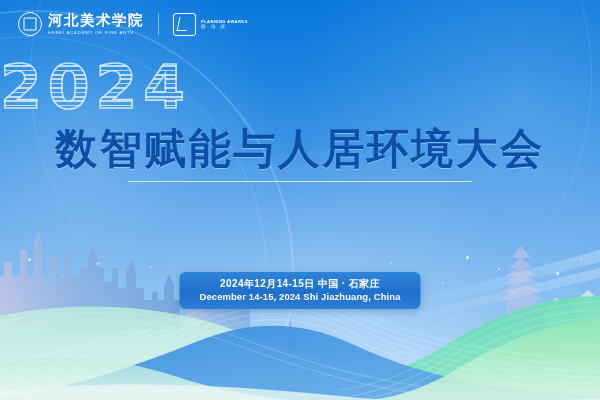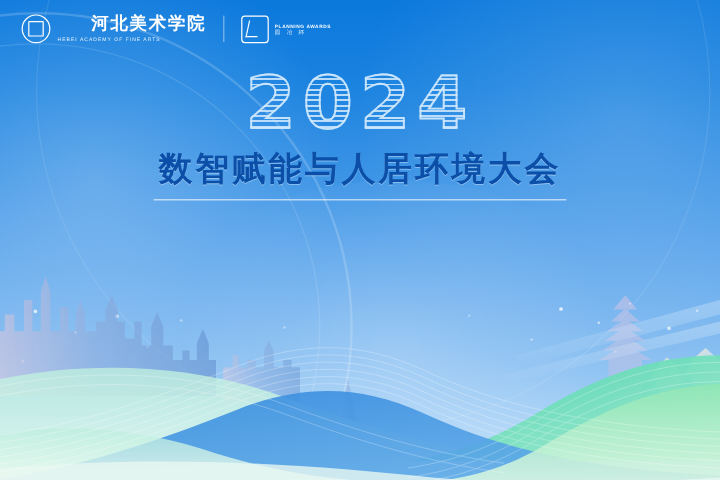--- a/index.html
+++ b/index.html
@@ -30,41 +30,41 @@
   .dots{position:absolute;inset:0;}
   .dot{position:absolute;border-radius:50%;background:#ffffff;}
   
   .logos{position:absolute;left:18px;top:12px;display:flex;align-items:center;gap:14px;z-index:40;}
   .logo-hafa{display:flex;align-items:center;gap:6px;}
   .seal{width:22px;height:22px;border-radius:50%;border:1.6px solid #ffffff;position:relative;flex:0 0 auto;}
   .seal:after{content:"";position:absolute;left:50%;top:50%;transform:translate(-50%,-50%);
     width:11px;height:11px;border:1.4px solid #ffffff;border-radius:1px;}
   .hafa-txt{display:flex;flex-direction:column;line-height:1;}
   .hafa-cn{font-size:14.5px;font-weight:700;color:#fff;letter-spacing:1.5px;
-    font-family:"DejaVu Serif","Liberation Serif",serif;white-space:nowrap;margin-left:28px;}
+    font-family:"DejaVu Serif","Liberation Serif",serif;white-space:nowrap;}
   .hafa-en{font-size:4.2px;color:#e8f3ff;letter-spacing:.85px;margin-top:3px;white-space:nowrap;}
   .logo-div{width:1px;height:22px;background:rgba(255,255,255,.45);}
   .logo-yyb{display:flex;align-items:center;gap:5px;}
   .yyb-mark{width:21px;height:21px;border:1.6px solid #ffffff;border-radius:3px;position:relative;flex:0 0 auto;}
   .yyb-mark:after{content:"";position:absolute;left:4px;top:3px;width:9px;height:13px;
     border-left:1.6px solid #fff;border-bottom:1.6px solid #fff;transform:skewX(-12deg);}
   .yyb-txt{display:flex;flex-direction:column;line-height:1.25;}
   .yyb-en{font-size:4px;color:#fff;font-weight:700;letter-spacing:.5px;white-space:nowrap;}
   .yyb-cn{font-size:4.6px;color:#dbeeff;letter-spacing:2px;white-space:nowrap;}
   
-  .year-wrap{position:absolute;left:0;right:0;top:52px;text-align:center;z-index:30;}
+  .year-wrap{position:absolute;left:0;right:0;top:52px;text-align:left;z-index:30;}
   .year{display:inline-block;font-size:60px;font-weight:800;letter-spacing:6px;
     font-family:"DejaVu Sans",sans-serif;
     color:transparent;-webkit-text-stroke:1.6px rgba(206,231,252,.95);
     background-image:repeating-linear-gradient(180deg,rgba(198,227,252,.92) 0 1.6px,rgba(198,227,252,0) 1.6px 4.4px);
     -webkit-background-clip:text;background-clip:text;
   }
   
   .title-wrap{position:absolute;left:0;right:0;top:126px;text-align:center;z-index:30;}
-  .title-cn{font-size:28px;font-weight:800;color:#0b4fa8;letter-spacing:2.5px;
+  .title-cn{font-size:42px;font-weight:800;color:#0b4fa8;letter-spacing:2.5px;
     font-family:"DejaVu Sans",sans-serif;line-height:1.1;
     text-shadow:0 1px 0 rgba(255,255,255,.35);}
   .rule{width:344px;height:1px;margin:9px auto 0;background:rgba(255,255,255,.75);}
   .title-en{margin-top:6px;font-size:7.3px;color:#1560b4;letter-spacing:1.32px;font-weight:600;
     white-space:nowrap;}
   
   .org{position:absolute;left:0;right:0;top:208px;text-align:center;z-index:30;
     font-size:9.5px;color:#11539f;letter-spacing:.6px;font-weight:600;opacity:.92;}
   
   .date-badge{position:absolute;left:50%;transform:translateX(-50%);top:272px;z-index:35;
@@ -241,14 +241,18 @@
   <div class="year-wrap">
     <span class="year">2024</span>
   </div>
 
   <div class="title-wrap">
     <div class="title-cn">数智赋能与人居环境大会</div>
     <div class="rule"></div>
   </div>
 
 
+  <div class="date-badge">
+    <div class="date-cn">2024年12月14-15日  中国 · 石家庄</div>
+    <div class="date-en">December 14-15, 2024 Shi Jiazhuang, China</div>
+  </div>
 
 </div>
 
 </body></html>

